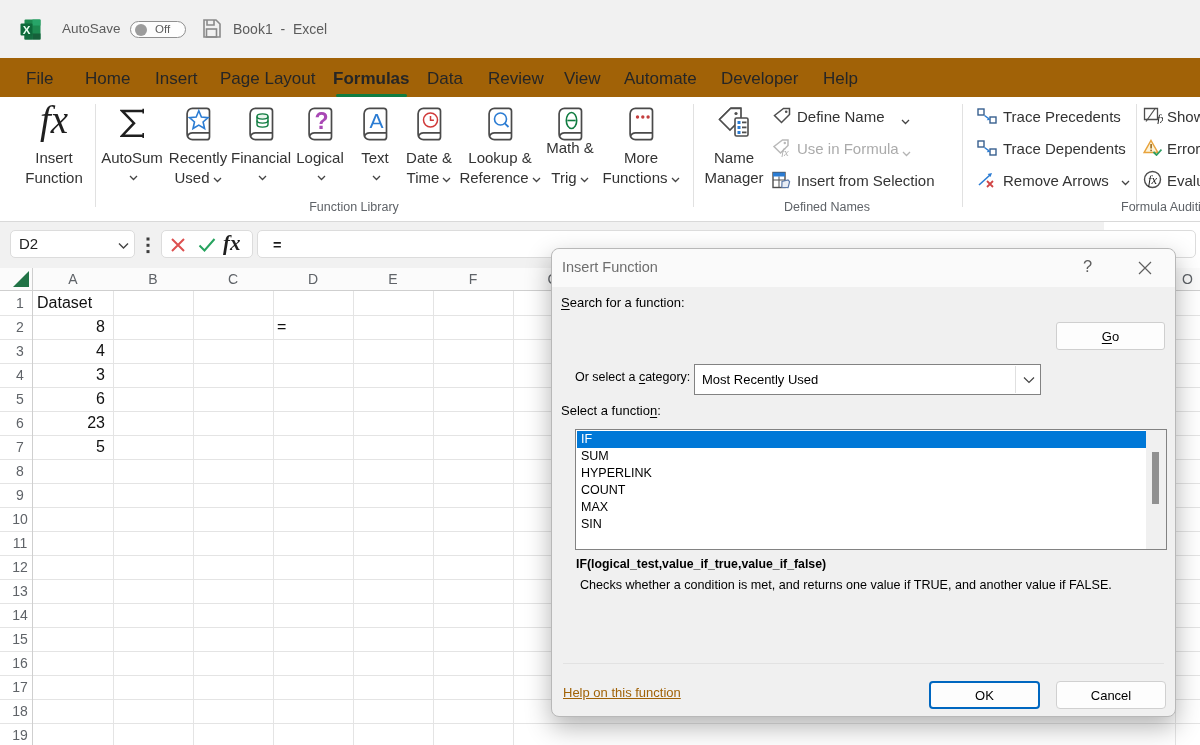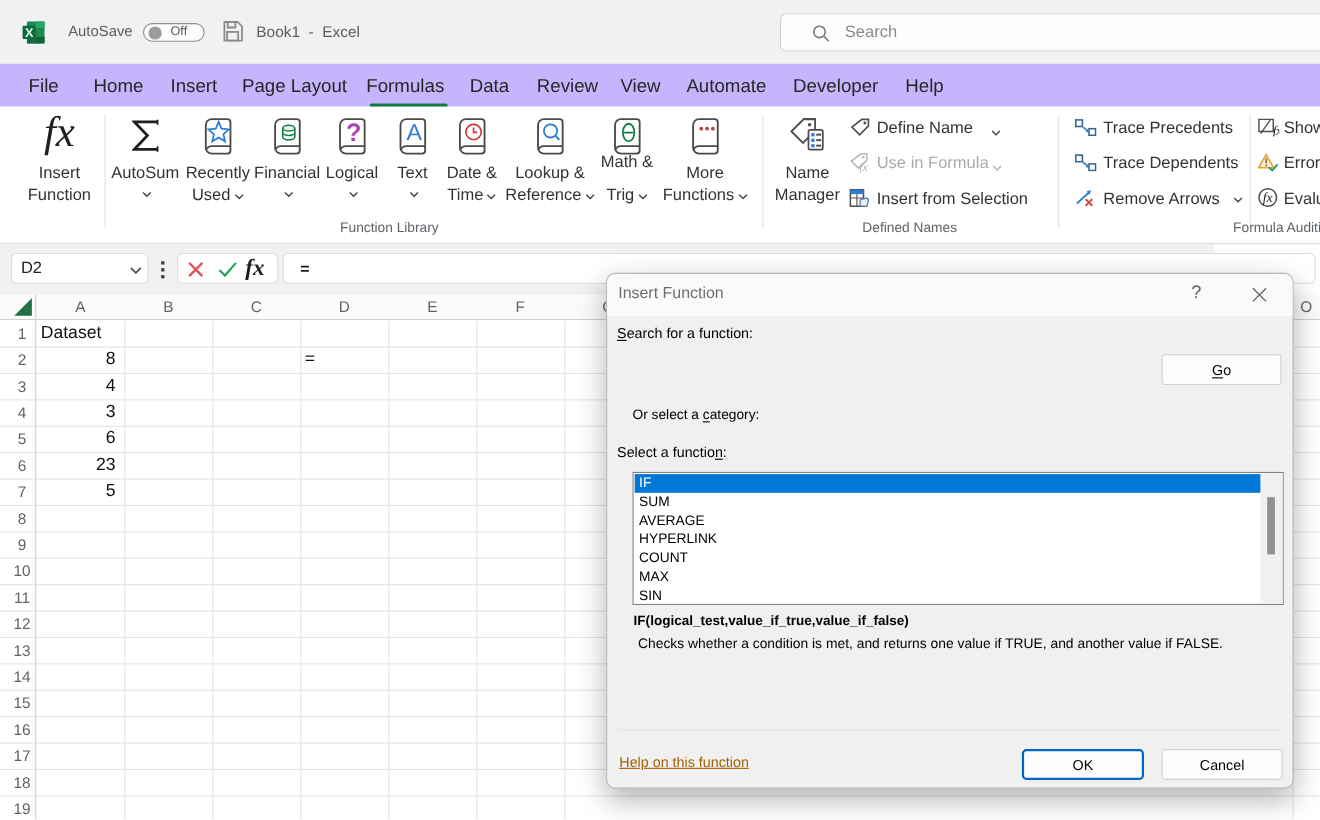--- a/index.html
+++ b/index.html
@@ -2,21 +2,21 @@
 <html><head>
 <meta charset="utf-8">
 <style>
 *{margin:0;padding:0;box-sizing:border-box}
 html,body{width:1200px;height:745px;overflow:hidden}
 body{font-family:"Liberation Sans",sans-serif;position:relative;background:#fff}
 .ab{position:absolute}
 .ctr{display:flex;align-items:center;justify-content:center}
 
 #titlebar{left:0;top:0;width:1200px;height:58px;background:#f1f1f1}
-#tabs{left:0;top:58px;width:1200px;height:39px;background:#c4b5fd}
+#tabs{left:0;top:58px;width:1200px;height:39px;background:#a16207}
 .tab{position:absolute;top:11px;height:24px;font-size:17px;color:#262626;white-space:nowrap}
 
 #ribbon{left:0;top:97px;width:1200px;height:125px;background:#fff;border-bottom:1px solid #d9d9d9}
 .glabel{position:absolute;top:103px;font-size:12.5px;color:#5f6368;white-space:nowrap}
 .vsep{position:absolute;top:7px;height:103px;width:1px;background:#e1e1e1}
 .btnlabel{position:absolute;font-size:15px;color:#333;white-space:nowrap;text-align:center}
 
 #fbar{left:0;top:222px;width:1104px;height:46px;background:#f1f1f1}
 .fbox{position:absolute;top:8px;height:28px;background:#fff;border:1px solid #dcdcdc;border-radius:5px}
 
@@ -48,35 +48,28 @@
   <div class="ab" style="left:130px;top:21px;width:56px;height:17px;border:1px solid #8f8f8f;border-radius:9px;background:#fdfdfd">
     <div class="ab" style="left:4px;top:1.5px;width:12px;height:12px;border-radius:50%;background:#9c9c9c"></div>
     <div class="ab" style="left:24px;top:1px;font-size:11.5px;color:#5c5c5c">Off</div>
   </div>
   <svg class="ab" style="left:202px;top:19px" width="19" height="19" viewBox="0 0 19 19">
     <path d="M2,1 h12 l4,4 v13 h-16 z" fill="none" stroke="#8a8a8a" stroke-width="1.6"></path>
     <path d="M5,1 v5 h7 v-5" fill="none" stroke="#8a8a8a" stroke-width="1.6"></path>
     <rect x="4.5" y="10" width="10" height="8" fill="none" stroke="#8a8a8a" stroke-width="1.6"></rect>
   </svg>
   <div class="ab" style="left:233px;top:21px;font-size:14px;color:#5c5c5c">Book1&nbsp;&nbsp;-&nbsp;&nbsp;Excel</div>
-  <div class="ab" style="left:709px;top:12px;width:491px;height:35px;background:#fdfdfd;border:1px solid #cfcfcf;border-radius:6px 0 0 6px;border-right:none">
-    <svg class="ab" style="left:28px;top:9px" width="17" height="17" viewBox="0 0 17 17">
-      <circle cx="7" cy="7" r="5.2" fill="none" stroke="#757575" stroke-width="1.4"></circle>
-      <line x1="11" y1="11" x2="15.5" y2="15.5" stroke="#757575" stroke-width="1.4"></line>
-    </svg>
-    <div class="ab" style="left:58px;top:8px;font-size:15px;color:#8a8a8a">Search</div>
-  </div>
 </div>
 
 <div class="ab" id="tabs">
   <div class="tab" style="left:26px">File</div>
   <div class="tab" style="left:85px">Home</div>
   <div class="tab" style="left:155px">Insert</div>
   <div class="tab" style="left:220px">Page Layout</div>
-  <div class="tab" style="left:333px;font-weight:400">Formulas</div>
+  <div class="tab" style="left:333px;font-weight:700">Formulas</div>
   <div class="tab" style="left:427px">Data</div>
   <div class="tab" style="left:488px">Review</div>
   <div class="tab" style="left:564px">View</div>
   <div class="tab" style="left:624px">Automate</div>
   <div class="tab" style="left:721px">Developer</div>
   <div class="tab" style="left:823px">Help</div>
   <div class="ab" style="left:336px;top:36px;width:71px;height:3px;background:#107c41;border-radius:2px"></div>
 </div>
 
 <div class="ab" id="ribbon">
@@ -365,26 +358,32 @@
 <div class="ab" id="dlg">
   <div class="ab" style="left:0;top:0;width:623px;height:38px;background:#fafafa;border-radius:8px 8px 0 0"></div>
   <div class="ab" style="left:10px;top:10px;font-size:14.5px;color:#6e6e6e">Insert Function</div>
   <div class="ab" style="left:531px;top:8px;font-size:16.5px;color:#5f5f5f">?</div>
   <svg class="ab" style="left:586px;top:12px" width="14" height="14" viewBox="0 0 14 14">
       <path d="M1,1 L13,13 M13,1 L1,13" stroke="#5f5f5f" stroke-width="1.2"></path>
     </svg>
   <div class="dtext" style="left:9px;top:46px"><u class="k">S</u>earch for a function:</div>
   <div class="ab ctr" style="left:504px;top:73px;width:109px;height:28px;background:#fdfdfd;border:1px solid #cfcfcf;border-radius:3px;font-size:13px"><u class="k">G</u>o</div>
   <div class="dtext" style="left:23px;top:121px;font-size:12.5px">Or select a <u class="k">c</u>ategory:</div>
+  <div class="ab" style="left:142px;top:115px;width:347px;height:31px;background:#fff;border:1px solid #828282">
+  <div class="dtext" style="left:7px;top:7px">Most Recently Used</div>
+  <div class="ab" style="left:320px;top:1px;width:1px;height:27px;background:#e0e0e0"></div>
+  <svg class="ab" style="left:328px;top:11px" width="12" height="8" viewBox="0 0 12 8">
+        <path d="M1,1.5 L6,6.5 L11,1.5" fill="none" stroke="#444" stroke-width="1.2"></path>
+      </svg>
+</div>
   <div class="dtext" style="left:9px;top:154px">Select a functio<u class="k">n</u>:</div>
   <div class="ab" style="left:23px;top:180px;width:592px;height:121px;background:#fff;border:1px solid #828282">
   <div class="ab" style="left:1px;top:1px;width:569px;height:17px;background:#0078d7;color:#fff;font-size:12.5px;line-height:17px;padding-left:4px">IF</div>
   <div class="ab" style="left:1px;top:18px;width:569px">
         <div style="height:17px;line-height:17px;padding-left:4px;font-size:12.5px">SUM</div>
-        <div style="height:17px;line-height:17px;padding-left:4px;font-size:12.5px">AVERAGE</div>
         <div style="height:17px;line-height:17px;padding-left:4px;font-size:12.5px">HYPERLINK</div>
         <div style="height:17px;line-height:17px;padding-left:4px;font-size:12.5px">COUNT</div>
         <div style="height:17px;line-height:17px;padding-left:4px;font-size:12.5px">MAX</div>
         <div style="height:17px;line-height:17px;padding-left:4px;font-size:12.5px">SIN</div>
       </div>
   <div class="ab" style="left:570px;top:0;width:20px;height:119px;background:#f0f0f0"></div>
   <div class="ab" style="left:576px;top:22px;width:7px;height:52px;background:#919191"></div>
 </div>
   <div class="dtext" style="left:24px;top:308px;font-weight:700;font-size:12.3px">IF(logical_test,value_if_true,value_if_false)</div>
   <div class="dtext" style="left:28px;top:329px;font-size:12.6px">Checks whether a condition is met, and returns one value if TRUE, and another value if FALSE.</div>

